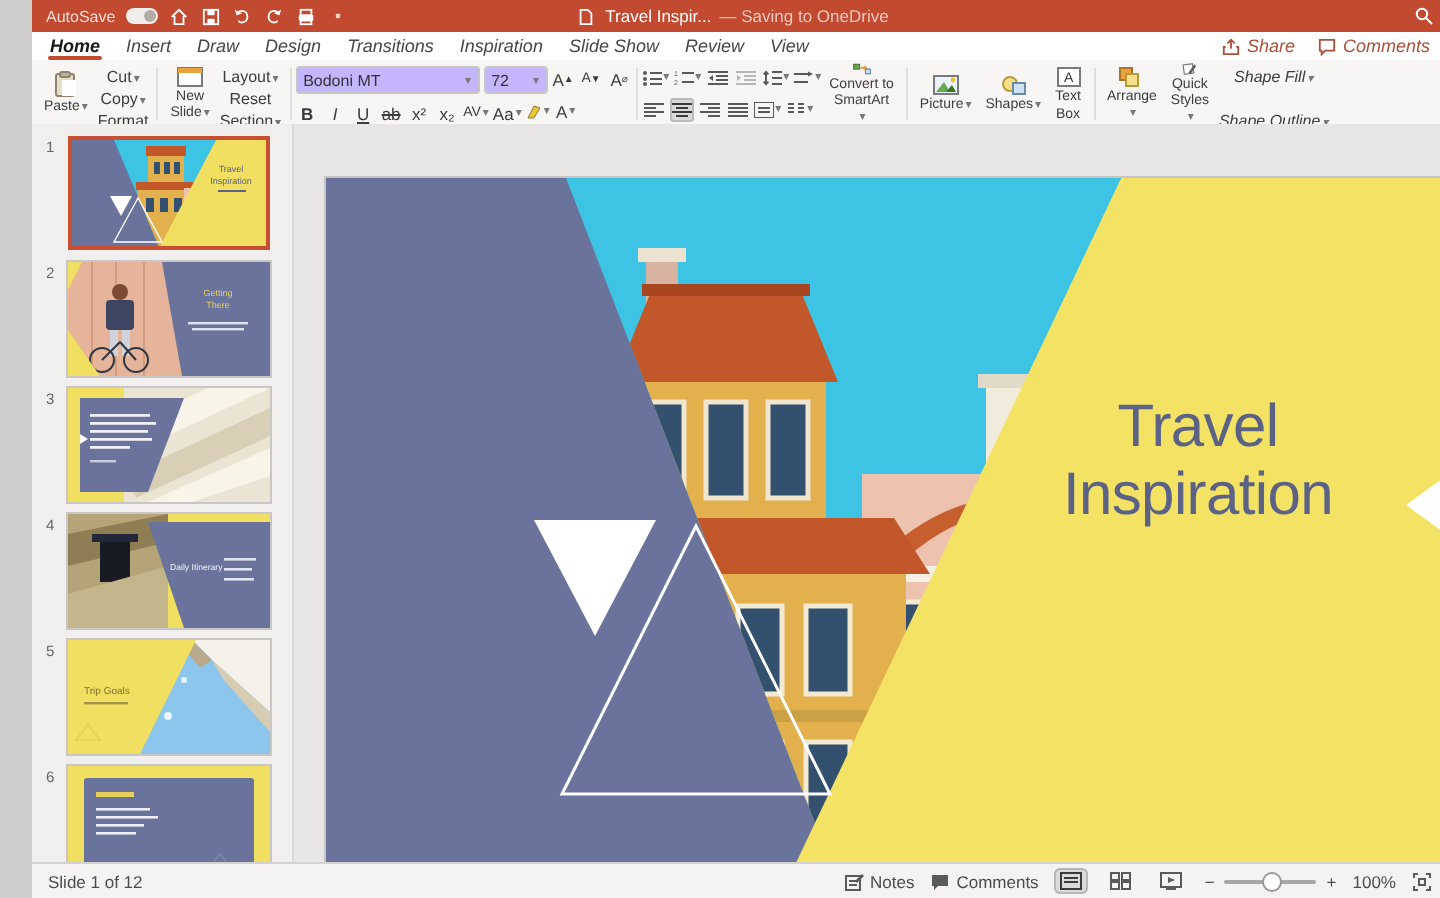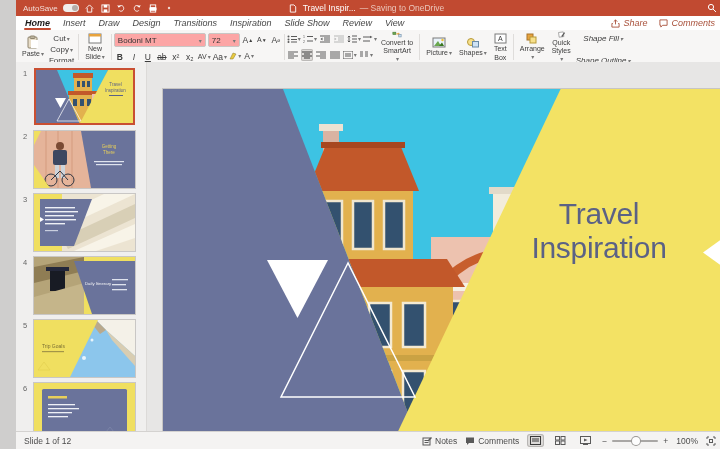--- a/index.html
+++ b/index.html
@@ -30,21 +30,21 @@
   .ribbon{position:absolute;top:30px;left:0;right:0;height:32px;background:#f7f6f5;
           border-bottom:1px solid #d3d1cf;display:flex;align-items:stretch;padding:1px 2px;color:#3c3c3c;}
   .grp{display:flex;align-items:stretch;gap:3px;padding:0 2px;}
   .vdiv{width:1px;background:#dfdddb;margin:3px 2px;flex:0 0 auto;}
   .bigb{display:flex;flex-direction:column;align-items:center;justify-content:center;gap:1px;
         padding:0 2px;font-size:7px;line-height:7.5px;text-align:center;white-space:nowrap;}
   .stack{display:flex;flex-direction:column;justify-content:space-around;font-size:8px;}
   .srow{display:flex;align-items:center;gap:3px;height:10px;white-space:nowrap;flex-direction:column;}
   .tworow{display:flex;flex-direction:column;justify-content:space-between;padding:2px 0;}
   .frow{display:flex;align-items:center;gap:2px;}
-  .combo{height:12px;background:#fca5a5;border:1px solid #c8c6c4;border-radius:2px;font-size:8px;
+  .combo{height:12px;background:#c4b5fd;border:1px solid #c8c6c4;border-radius:2px;font-size:8px;
          display:flex;align-items:center;padding:0 3px;gap:2px;color:#333;}
   .dd::after{content:"▾";font-size:6px;color:#777;margin-left:1px;}
   .sq{min-width:12px;height:12px;display:flex;align-items:center;justify-content:center;
       font-size:8.5px;border-radius:2px;line-height:12px;}
   .sq.pressed{background:#dcdad8;box-shadow:inset 0 0 0 1px #bcbab8;}
   .sq.dim{opacity:.4;}
   .bold{font-weight:bold}.ital{font-style:italic}.und{text-decoration:underline}.strik{text-decoration:line-through}
   .redA{border-bottom:2px solid #c0392b;line-height:9px;}
   .penA{border-bottom:2px solid #f2d54a;line-height:9px;}
   .ribbon svg{display:block;}
@@ -220,20 +220,43 @@
 
     <div class="grp">
       <div class="bigb">
         <svg width="14" height="11" viewBox="0 0 14 11">
             <rect x="1" y="1" width="12" height="9" fill="#fff" stroke="#7a7a7a"></rect>
             <rect x="1" y="1" width="12" height="2.5" fill="#e8a33d"></rect>
           </svg>
         <span>New</span>
         <span class="dd">Slide</span>
       </div>
+      <div class="stack">
+        <span class="srow">
+          <svg width="9" height="8" viewBox="0 0 10 9">
+              <rect x="1" y="1" width="8" height="7" fill="#fff" stroke="#5a5a5a"></rect>
+              <line x1="4" y1="1" x2="4" y2="8" stroke="#5a5a5a"></line>
+            </svg>
+          <span class="dd">Layout</span>
+        </span>
+        <span class="srow">
+          <svg width="9" height="8" viewBox="0 0 10 9">
+              <rect x="1" y="1" width="8" height="7" fill="#fff" stroke="#5a5a5a"></rect>
+              <path d="M3 4 C4 2.5,6 2.5,7 4" stroke="#2e7d32" fill="none"></path>
+            </svg>
+          <span>Reset</span>
+        </span>
+        <span class="srow">
+          <svg width="9" height="8" viewBox="0 0 10 9">
+              <rect x="1" y="1" width="8" height="3" fill="#cfe3f5" stroke="#5a5a5a"></rect>
+              <rect x="1" y="5" width="8" height="3" fill="#fff" stroke="#5a5a5a"></rect>
+            </svg>
+          <span class="dd">Section</span>
+        </span>
+      </div>
     </div>
     <div class="vdiv"></div>
 
     <div class="grp tworow">
       <div class="frow">
         <span class="combo dd" style="width:84px;">
           <span style="flex:1">Bodoni MT</span>
         </span>
         <span class="combo dd" style="width:24px;">
           <span style="flex:1">72</span>

